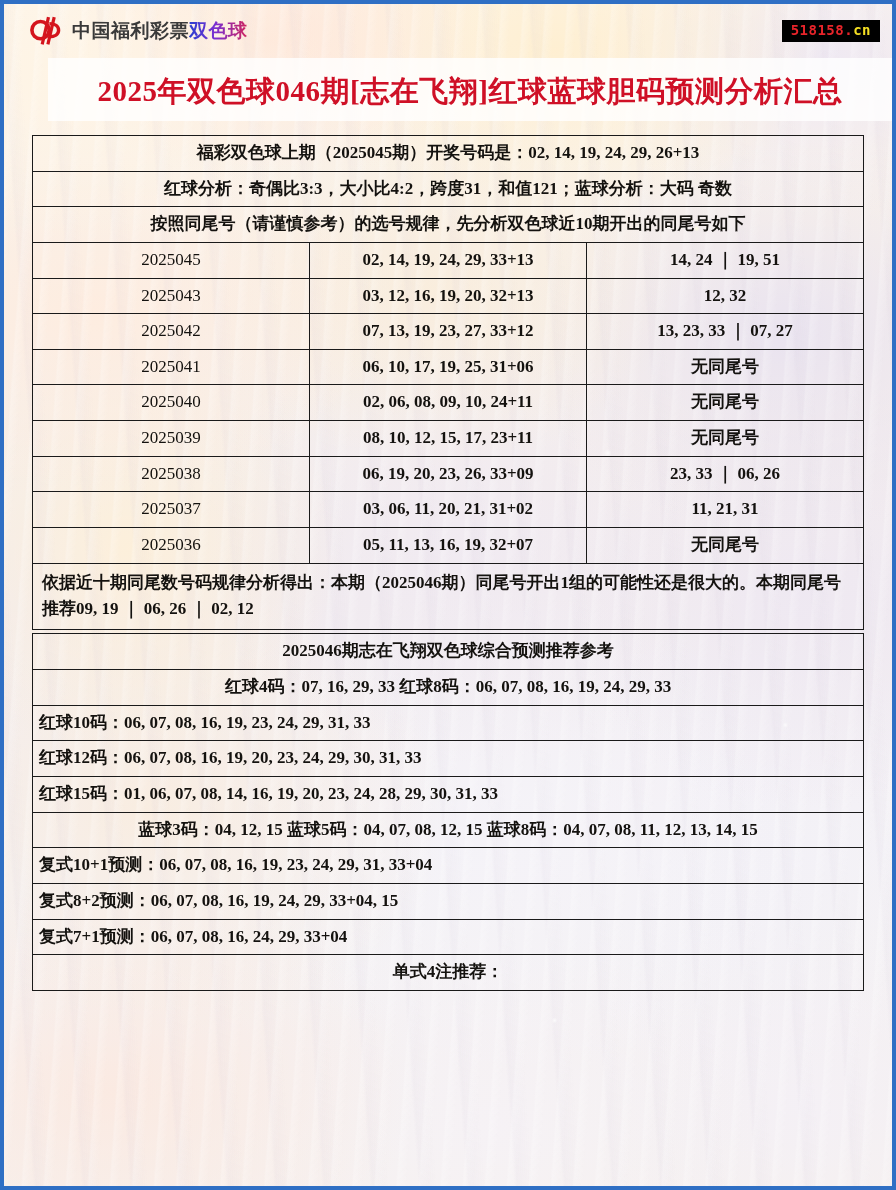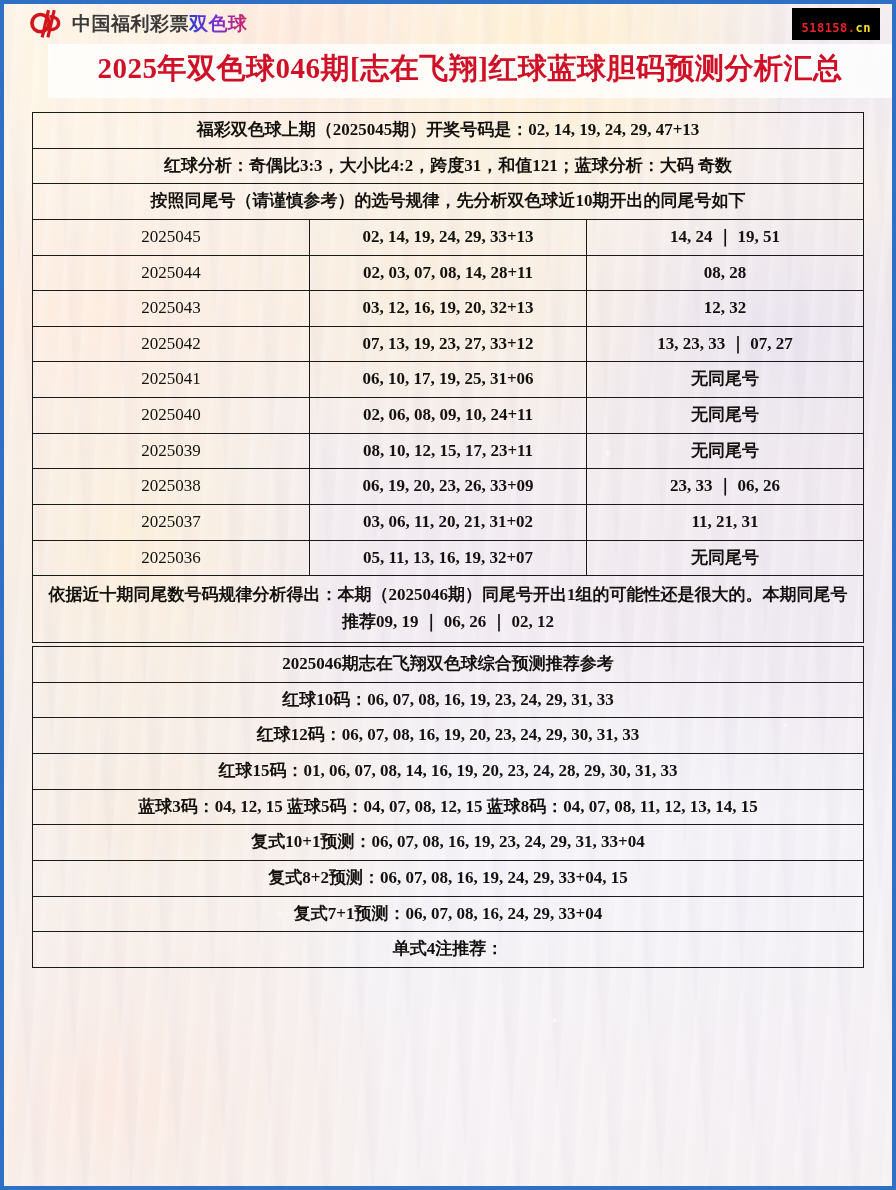--- a/index.html
+++ b/index.html
@@ -63,21 +63,21 @@
       radial-gradient(circle 5px at 43% 55%, rgba(255,255,255,.6) 0%, rgba(255,255,255,0) 100%),
       radial-gradient(circle 3px at 88% 61%, rgba(255,255,255,.7) 0%, rgba(255,255,255,0) 100%),
       radial-gradient(circle 4px at 31% 77%, rgba(255,255,255,.6) 0%, rgba(255,255,255,0) 100%),
       radial-gradient(circle 3px at 62% 86%, rgba(255,255,255,.7) 0%, rgba(255,255,255,0) 100%);
   }
   #content { position: absolute; inset: 0; }
 
   
   .header {
     position: relative;
-    height: 40px;
+    height: 54px;
     display: flex;
     align-items: center;
     padding: 0 12px 0 24px;
   }
   .logo-wrap { display: flex; align-items: center; gap: 8px; }
   .logo-mark {
     width: 36px; height: 34px;
     position: relative;
     flex: 0 0 auto;
   }
@@ -90,33 +90,33 @@
   }
   .logo-text .ssq {
     background: linear-gradient(90deg, #2a3fd0 0%, #7b2fd0 45%, #d0245c 100%);
     -webkit-background-clip: text;
     background-clip: text;
     color: transparent;
   }
   .site-badge {
     margin-left: auto;
     background: #000;
-    padding: 14px 9px 4px;
+    padding: 3px 9px 4px;
     font-family: "DejaVu Sans Mono", "Liberation Mono", monospace;
-    font-size: 12px; font-weight: bold;
+    font-size: 14px; font-weight: bold;
     letter-spacing: .5px;
     line-height: 1.1;
   }
   .site-badge .num { color: #e8242a; }
   .site-badge .tld { color: #f5e023; }
 
   
   .title-band {
     background: rgba(255,255,255,.80);
-    padding: 5px 0 9px;
+    padding: 14px 0 9px;
     text-align: center;
     margin-left: 44px;
   }
   .page-title {
     font-family: "Liberation Serif", "DejaVu Serif", serif;
     font-size: 29px;
     font-weight: bold;
     color: #cf1026;
     letter-spacing: .5px;
     white-space: nowrap;
@@ -131,21 +131,21 @@
   }
   .tbl td {
     border: 1px solid #1a1a1a;
     padding: 5px 6px;
     font-size: 17px;
     color: #14120f;
     line-height: 1.45;
     background: transparent;
   }
   .c { text-align: center; }
-  .l { text-align: center; padding-left: 10px; }
+  .l { text-align: left; padding-left: 10px; }
   .b { font-weight: bold; }
 
   .row-h td { height: 34px; }
   .row-d td { height: 33px; }
 
   .spacer-sm { height: 14px; }
   .spacer-xs { height: 3px; }
 
   .note td { line-height: 1.55; padding: 6px 9px 7px; }
 
@@ -180,41 +180,36 @@
 
     <div class="title-band">
       <div class="page-title">2025年双色球046期[志在飞翔]红球蓝球胆码预测分析汇总</div>
     </div>
 
     <div class="spacer-sm"></div>
 
     <table class="tbl">
       <tbody>
         <tr class="row-h">
-          <td class="c b" colspan="3">福彩双色球上期（2025045期）开奖号码是：02, 14, 19, 24, 29, 47+13</td>
+          <td class="c b" colspan="3">福彩双色球上期（2025045期）开奖号码是：02, 14, 19, 24, 29, 26+13</td>
         </tr>
         <tr class="row-h">
           <td class="c b" colspan="3">红球分析：奇偶比3:3，大小比4:2，跨度31，和值121；蓝球分析：大码 奇数</td>
         </tr>
         <tr class="row-h">
           <td class="c b" colspan="3">按照同尾号（请谨慎参考）的选号规律，先分析双色球近10期开出的同尾号如下</td>
         </tr>
 
 
         <tr class="row-d">
           <td class="c">2025045</td>
           <td class="c b">02, 14, 19, 24, 29, 33+13</td>
           <td class="c b">14, 24 ｜ 19, 51</td>
         </tr>
         <tr class="row-d">
-          <td class="c">2025044</td>
-          <td class="c b">02, 03, 07, 08, 14, 28+11</td>
-          <td class="c b">08, 28</td>
-        </tr>
-        <tr class="row-d">
           <td class="c">2025043</td>
           <td class="c b">03, 12, 16, 19, 20, 32+13</td>
           <td class="c b">12, 32</td>
         </tr>
         <tr class="row-d">
           <td class="c">2025042</td>
           <td class="c b">07, 13, 19, 23, 27, 33+12</td>
           <td class="c b">13, 23, 33 ｜ 07, 27</td>
         </tr>
         <tr class="row-d">
@@ -255,20 +250,23 @@
     </table>
 
     <div class="spacer-xs"></div>
 
     <table class="tbl">
       <tbody>
         <tr class="row-h">
           <td class="c b">2025046期志在飞翔双色球综合预测推荐参考</td>
         </tr>
         <tr class="row-h">
+          <td class="c b">红球4码：07, 16, 29, 33   红球8码：06, 07, 08, 16, 19, 24, 29, 33</td>
+        </tr>
+        <tr class="row-h">
           <td class="l b">红球10码：06, 07, 08, 16, 19, 23, 24, 29, 31, 33</td>
         </tr>
         <tr class="row-h">
           <td class="l b">红球12码：06, 07, 08, 16, 19, 20, 23, 24, 29, 30, 31, 33</td>
         </tr>
         <tr class="row-h">
           <td class="l b">红球15码：01, 06, 07, 08, 14, 16, 19, 20, 23, 24, 28, 29, 30, 31, 33</td>
         </tr>
         <tr class="row-h">
           <td class="c b">蓝球3码：04, 12, 15  蓝球5码：04, 07, 08, 12, 15  蓝球8码：04, 07, 08, 11, 12, 13, 14, 15</td>

